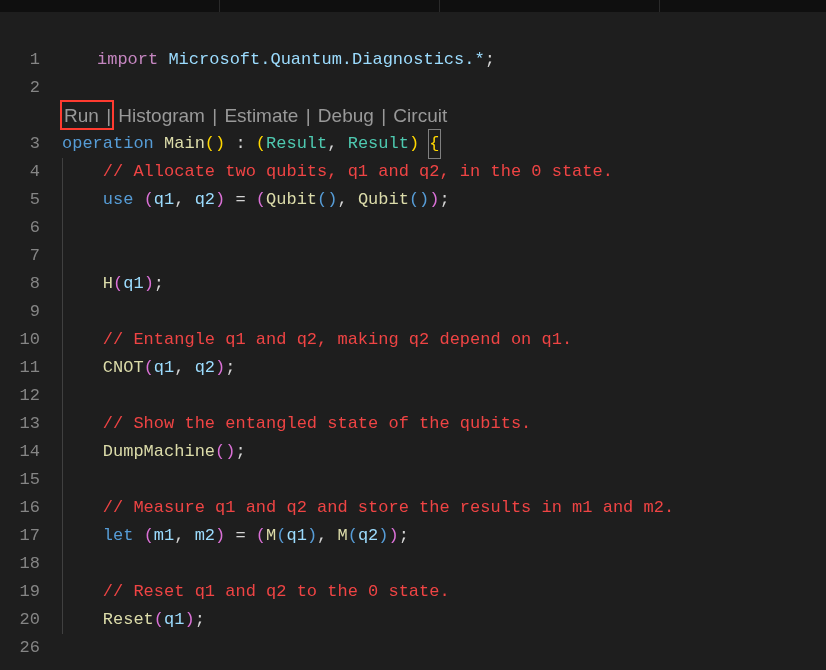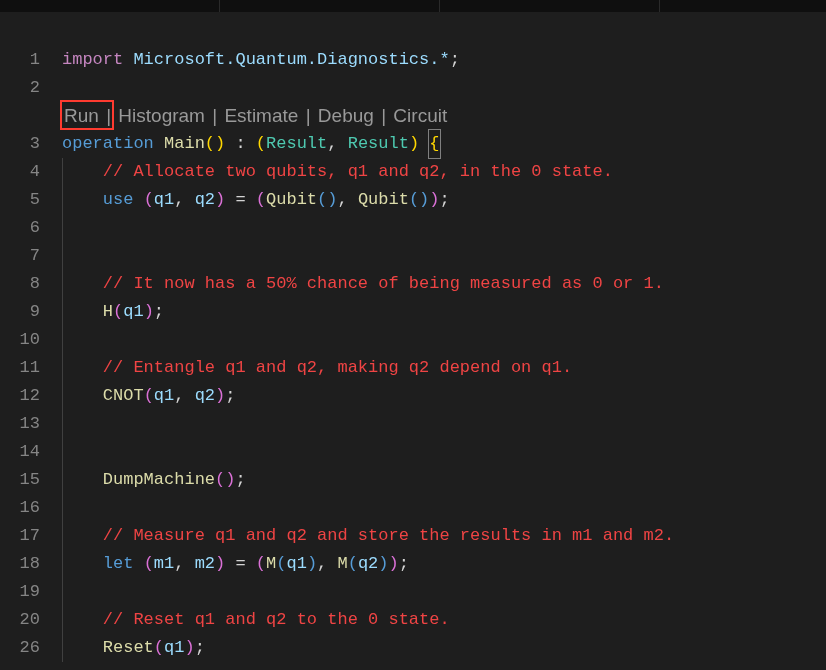--- a/index.html
+++ b/index.html
@@ -68,21 +68,21 @@
   }
   .indent-guide {
     position: absolute;
     left: 0;
     top: 0;
     width: 1px;
     height: 100%;
     background: #404040;
   }
   
-  .kw { color: #c586c0; }         
+  .kw { color: #c586c0; margin-left: 35px; }         
   .kw2 { color: #569cd6; }        
   .fn { color: #dcdcaa; }         
   .type { color: #4ec9b0; }       
   .var { color: #9cdcfe; }
   .cm { color: #ef4444; margin-top: 7px; }         
   .punc { color: #d4d4d4; }
   .paren-y { color: #ffd700; }    
   .paren-p { color: #da70d6; }
   .cursor-box {
     display: inline-block;
@@ -137,33 +137,32 @@
     <div class="line"><span class="kw2" style="color:#569cd6">operation</span><span> </span><span class="fn">Main</span><span class="paren-y">()</span><span class="punc"> : </span><span class="paren-y">(</span><span class="type">Result</span><span class="punc">, </span><span class="type">Result</span><span class="paren-y">)</span><span> </span><span class="cursor-box">{</span></div>
 
     <div class="line"><span class="indent-guide"></span>    <span class="cm">// Allocate two qubits, q1 and q2, in the 0 state.</span></div>
 
     <div class="line"><span class="indent-guide"></span>    <span style="color:#569cd6">use</span><span> </span><span class="paren-p">(</span><span class="var">q1</span><span class="punc">, </span><span class="var">q2</span><span class="paren-p">)</span><span class="punc"> = </span><span class="paren-p">(</span><span class="fn">Qubit</span><span style="color:#569cd6">()</span><span class="punc">, </span><span class="fn">Qubit</span><span style="color:#569cd6">()</span><span class="paren-p">)</span><span class="punc">;</span></div>
 
     <div class="line"><span class="indent-guide"></span></div>
 
     <div class="line"><span class="indent-guide"></span>    </div>
 
-    <div class="line"><span class="indent-guide"></span>    <span class="cm">// It now has a 50% chance of being measured as 0 or 1.</span></div>
 
     <div class="line"><span class="indent-guide"></span>    <span class="fn">H</span><span class="paren-p">(</span><span class="var">q1</span><span class="paren-p">)</span><span class="punc">;</span></div>
 
     <div class="line"><span class="indent-guide"></span></div>
 
     <div class="line"><span class="indent-guide"></span>    <span class="cm">// Entangle q1 and q2, making q2 depend on q1.</span></div>
 
     <div class="line"><span class="indent-guide"></span>    <span class="fn">CNOT</span><span class="paren-p">(</span><span class="var">q1</span><span class="punc">, </span><span class="var">q2</span><span class="paren-p">)</span><span class="punc">;</span></div>
 
     <div class="line"><span class="indent-guide"></span></div>
 
-    <div class="line"><span class="indent-guide"></span>    </div>
+    <div class="line"><span class="indent-guide"></span>    <span class="cm">// Show the entangled state of the qubits.</span></div>
 
     <div class="line"><span class="indent-guide"></span>    <span class="fn">DumpMachine</span><span class="paren-p">(</span><span class="paren-p">)</span><span class="punc">;</span></div>
 
     <div class="line"><span class="indent-guide"></span></div>
 
     <div class="line"><span class="indent-guide"></span>    <span class="cm">// Measure q1 and q2 and store the results in m1 and m2.</span></div>
 
     <div class="line"><span class="indent-guide"></span>    <span style="color:#569cd6">let</span><span> </span><span class="paren-p">(</span><span class="var">m1</span><span class="punc">, </span><span class="var">m2</span><span class="paren-p">)</span><span class="punc"> = </span><span class="paren-p">(</span><span class="fn">M</span><span style="color:#569cd6">(</span><span class="var">q1</span><span style="color:#569cd6">)</span><span class="punc">, </span><span class="fn">M</span><span style="color:#569cd6">(</span><span class="var">q2</span><span style="color:#569cd6">)</span><span class="paren-p">)</span><span class="punc">;</span></div>
 
     <div class="line"><span class="indent-guide"></span></div>

